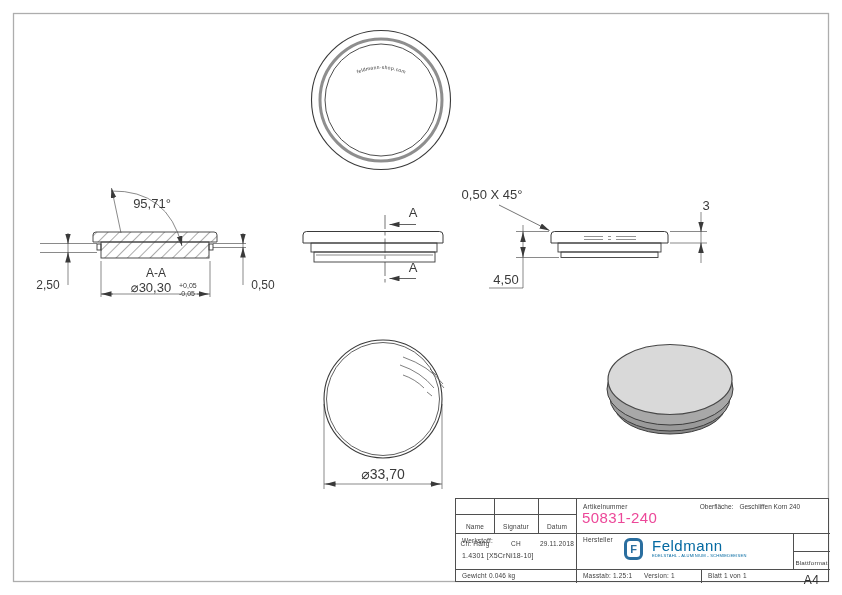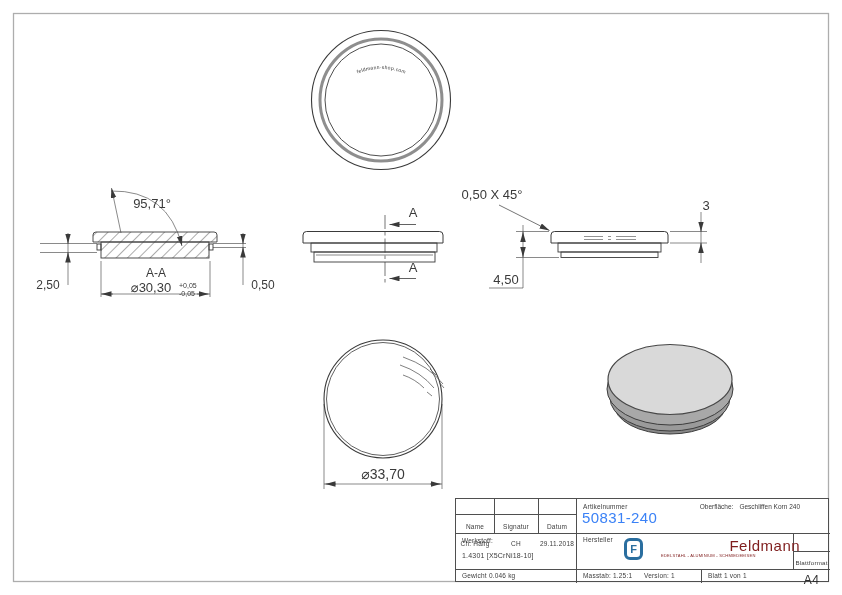--- a/index.html
+++ b/index.html
@@ -8,28 +8,28 @@
   .page svg{position:absolute;left:0;top:0;font-family:"Liberation Sans",sans-serif;}
   svg text{fill:#3a3a3a;}
 
   
   .tblock{position:absolute;left:455px;top:498px;width:374px;height:84px;
           border:1px solid #4f4f4f;box-sizing:border-box;background:#fff;color:#3c3c3c;}
   .tl{position:absolute;background:#4f4f4f;}
   .cell{position:absolute;display:flex;align-items:center;justify-content:center;
         font-size:6.5px;letter-spacing:.2px;white-space:nowrap;margin-top:20px;}
   .abs{position:absolute;font-size:6.5px;letter-spacing:.2px;white-space:nowrap;}
-  .artnum{position:absolute;left:126px;top:10px;font-size:15px;letter-spacing:.4px;color:#3b82f6;}
+  .artnum{position:absolute;left:126px;top:10px;font-size:15px;letter-spacing:.4px;color:#ec4899;}
   .oberfl{position:absolute;right:28px;top:4px;font-size:6.5px;white-space:nowrap;}
   .oberfl span{margin-left:6px;}
   .logo{position:absolute;left:168px;top:39px;display:flex;align-items:center;}
   .logo-icon{width:19px;height:22px;border:3px solid #2a6e9f;border-radius:6px;
              box-sizing:border-box;display:flex;align-items:center;justify-content:center;
              color:#2a6e9f;font-weight:bold;font-size:11px;}
-  .logo-txt{margin-left:18px;color:#7f1d1d;text-align:right;}
+  .logo-txt{margin-left:9px;color:#0369a1;}
   .logo-name{font-size:15px;line-height:14px;letter-spacing:.5px;}
   .logo-tag{font-size:6px;letter-spacing:.3px;transform:scale(.68);transform-origin:left top;
             margin-top:1px;}
   .a4{font-size:12px;letter-spacing:.5px;color:#2e2e2e;}
 </style>
 </head>
 <body>
 
 <div class="page">
 

